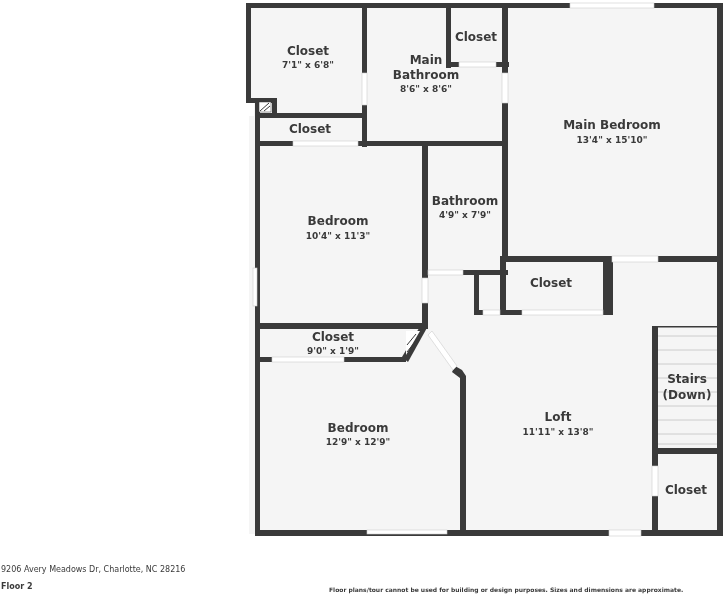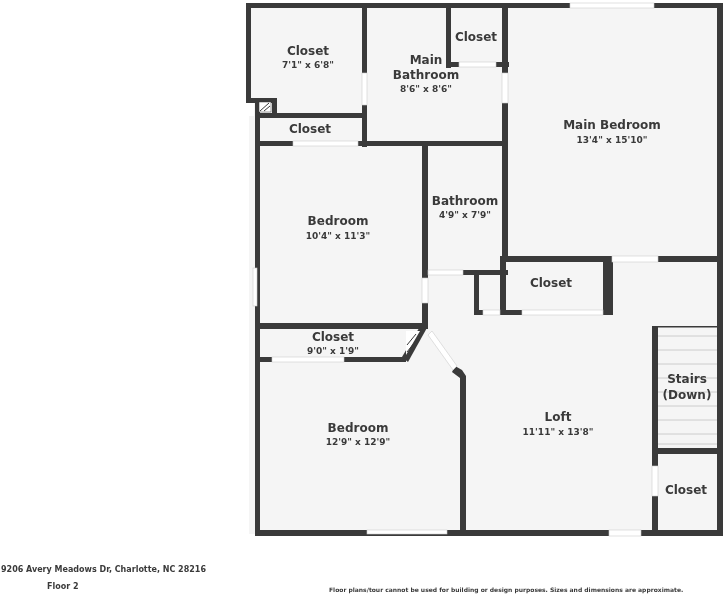--- a/index.html
+++ b/index.html
@@ -1,21 +1,21 @@
 <!DOCTYPE html>
 <html><head>
 <meta charset="utf-8">
 <style>
   html, body { margin:0; padding:0; background:#ffffff; }
   body { width:723px; height:600px; position:relative; overflow:hidden; font-family:"DejaVu Sans", sans-serif; }
   svg { position:absolute; left:0; top:0; }
   .room-name { font-family:"DejaVu Sans", sans-serif; font-weight:bold; font-size:12px; fill:#3a3a3a; text-anchor:middle; }
   .room-dim { font-family:"DejaVu Sans", sans-serif; font-weight:bold; font-size:9px; fill:#3a3a3a; text-anchor:middle; }
-  .footer-addr { position:absolute; left:1px; top:565px; font-size:8px; font-weight:bold; color:#3a3a3a; font-family:"DejaVu Sans", sans-serif; white-space:nowrap; }
-  .footer-floor { position:absolute; left:1px; top:582px; font-size:8px; font-weight:bold; color:#3a3a3a; font-family:"DejaVu Sans", sans-serif;padding-left:46px; }
+  .footer-addr { position:absolute; left:1px; top:565px; font-size:8px; font-weight:normal; color:#3a3a3a; font-family:"DejaVu Sans", sans-serif; white-space:nowrap; }
+  .footer-floor { position:absolute; left:1px; top:582px; font-size:8px; font-weight:bold; color:#3a3a3a; font-family:"DejaVu Sans", sans-serif; }
   .footer-disc { position:absolute; left:329px; top:586px; font-size:6px; font-weight:bold; color:#3a3a3a; font-family:"DejaVu Sans", sans-serif; white-space:nowrap; }
 </style>
 </head>
 <body>
 
 <svg width="723" height="600" viewBox="0 0 723 600">
 
   <g fill="#f5f5f5">
     <rect x="249" y="6" width="470" height="528"></rect>
   </g>

